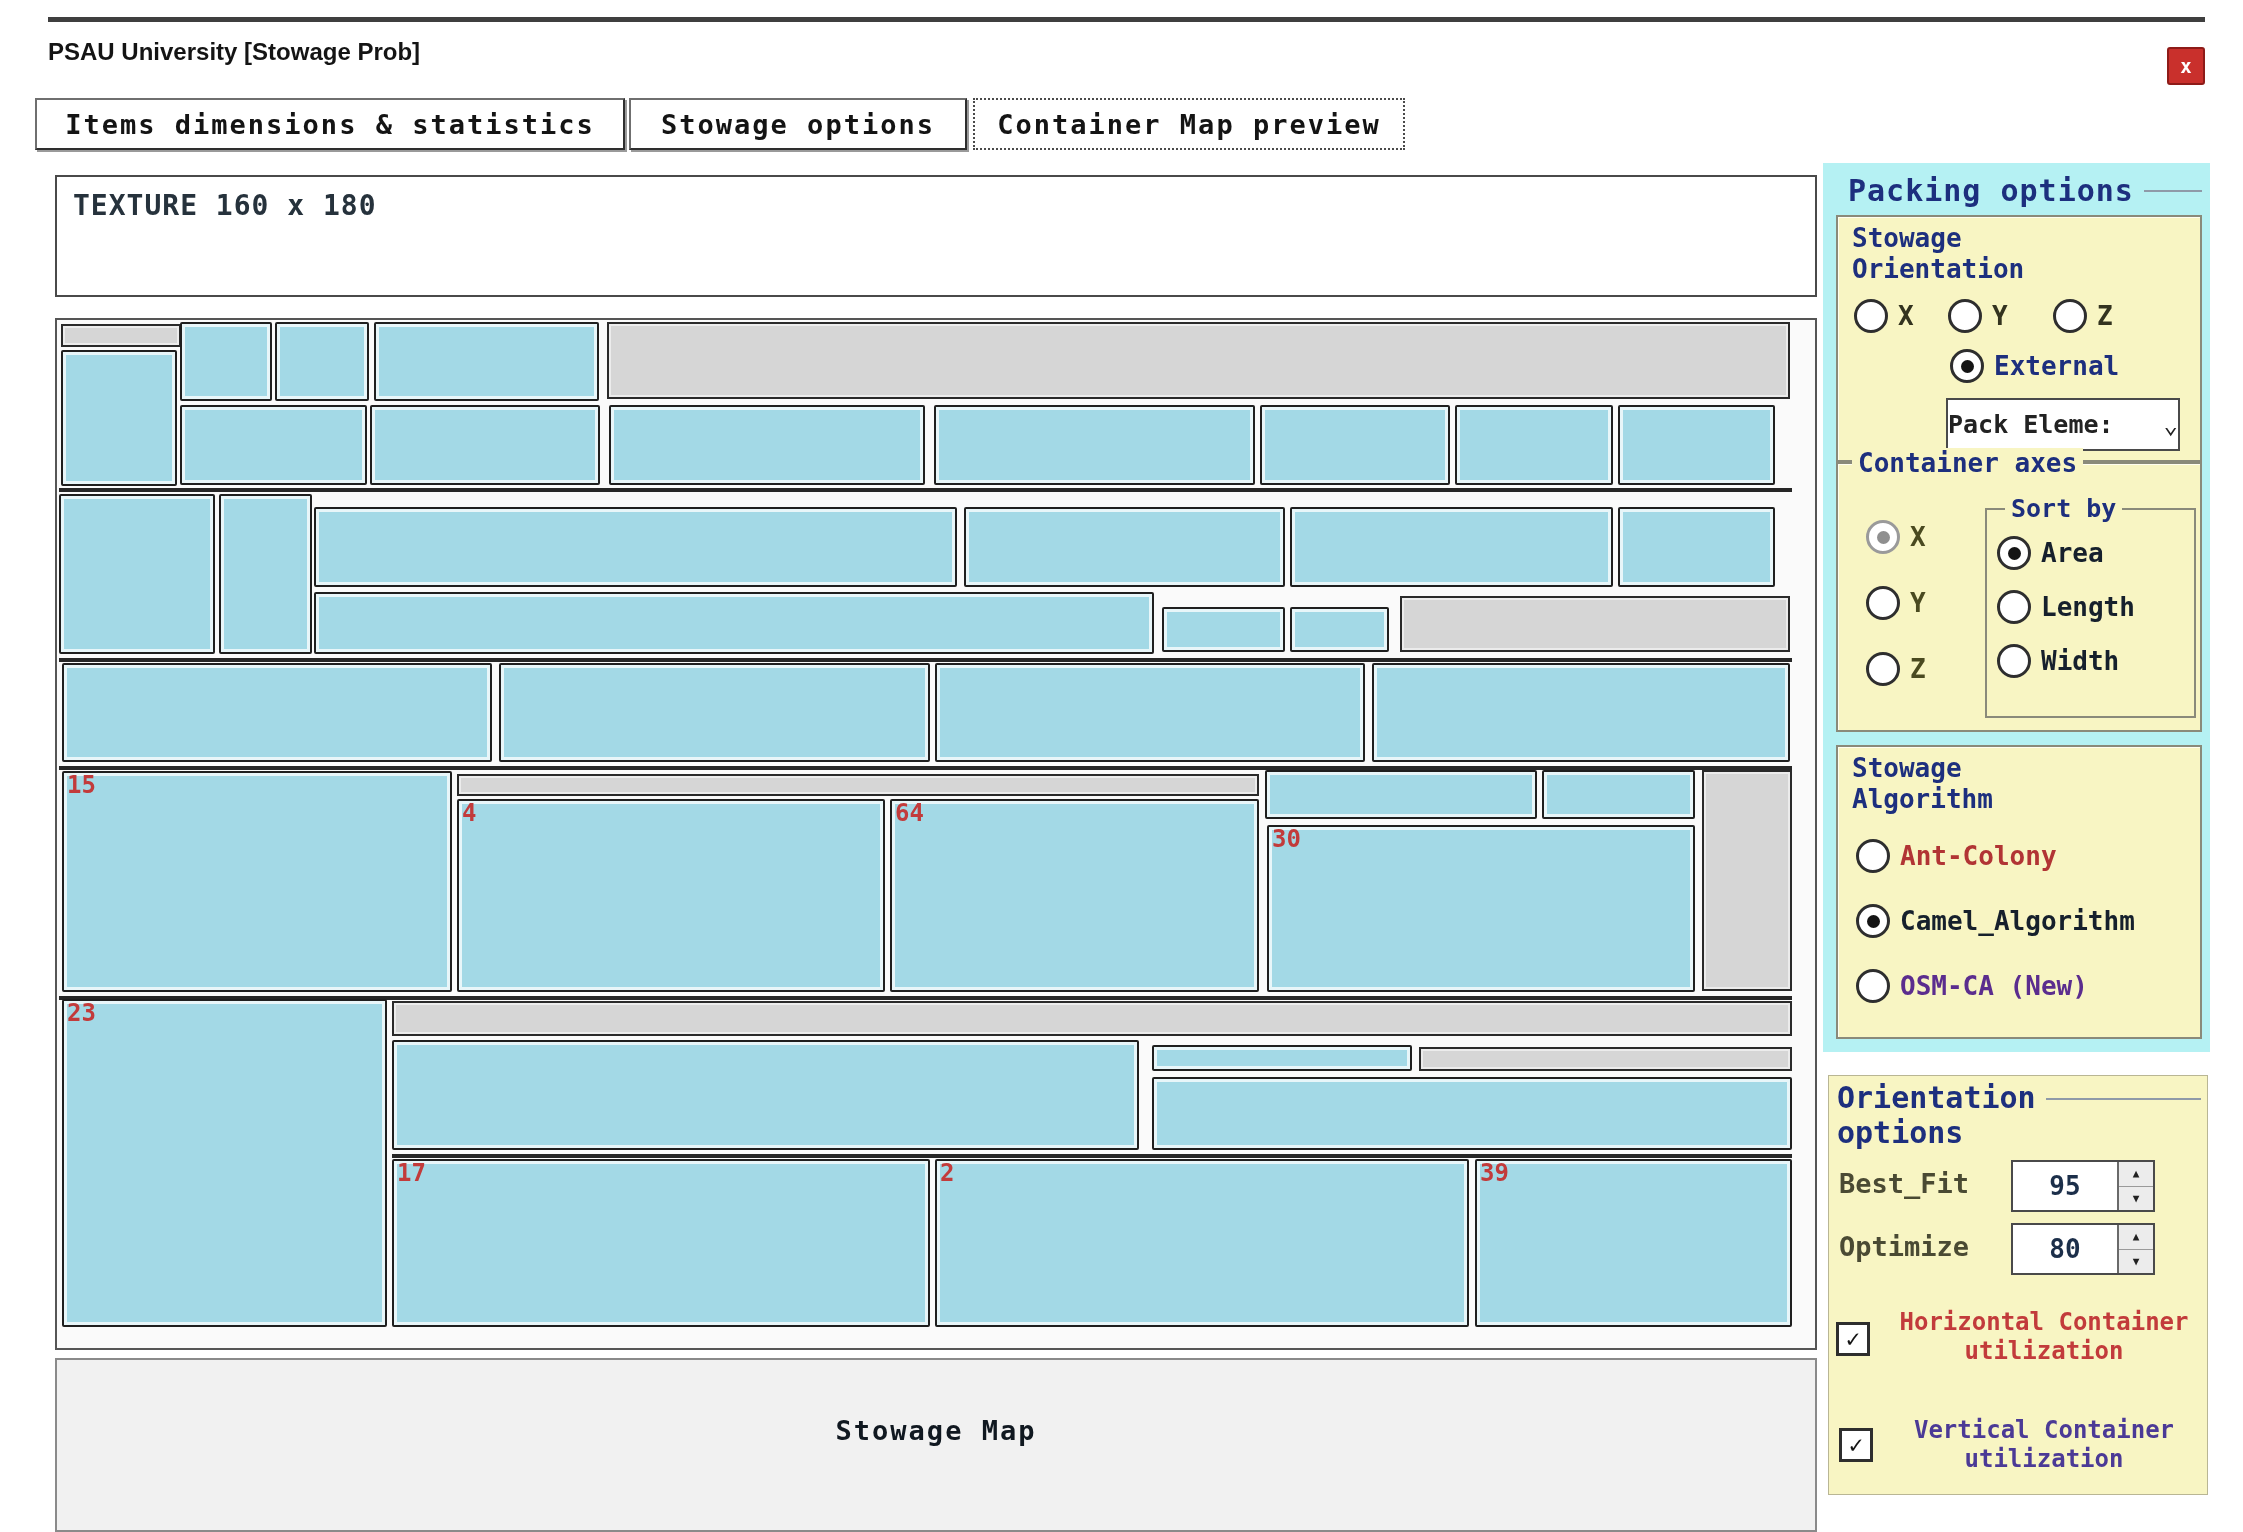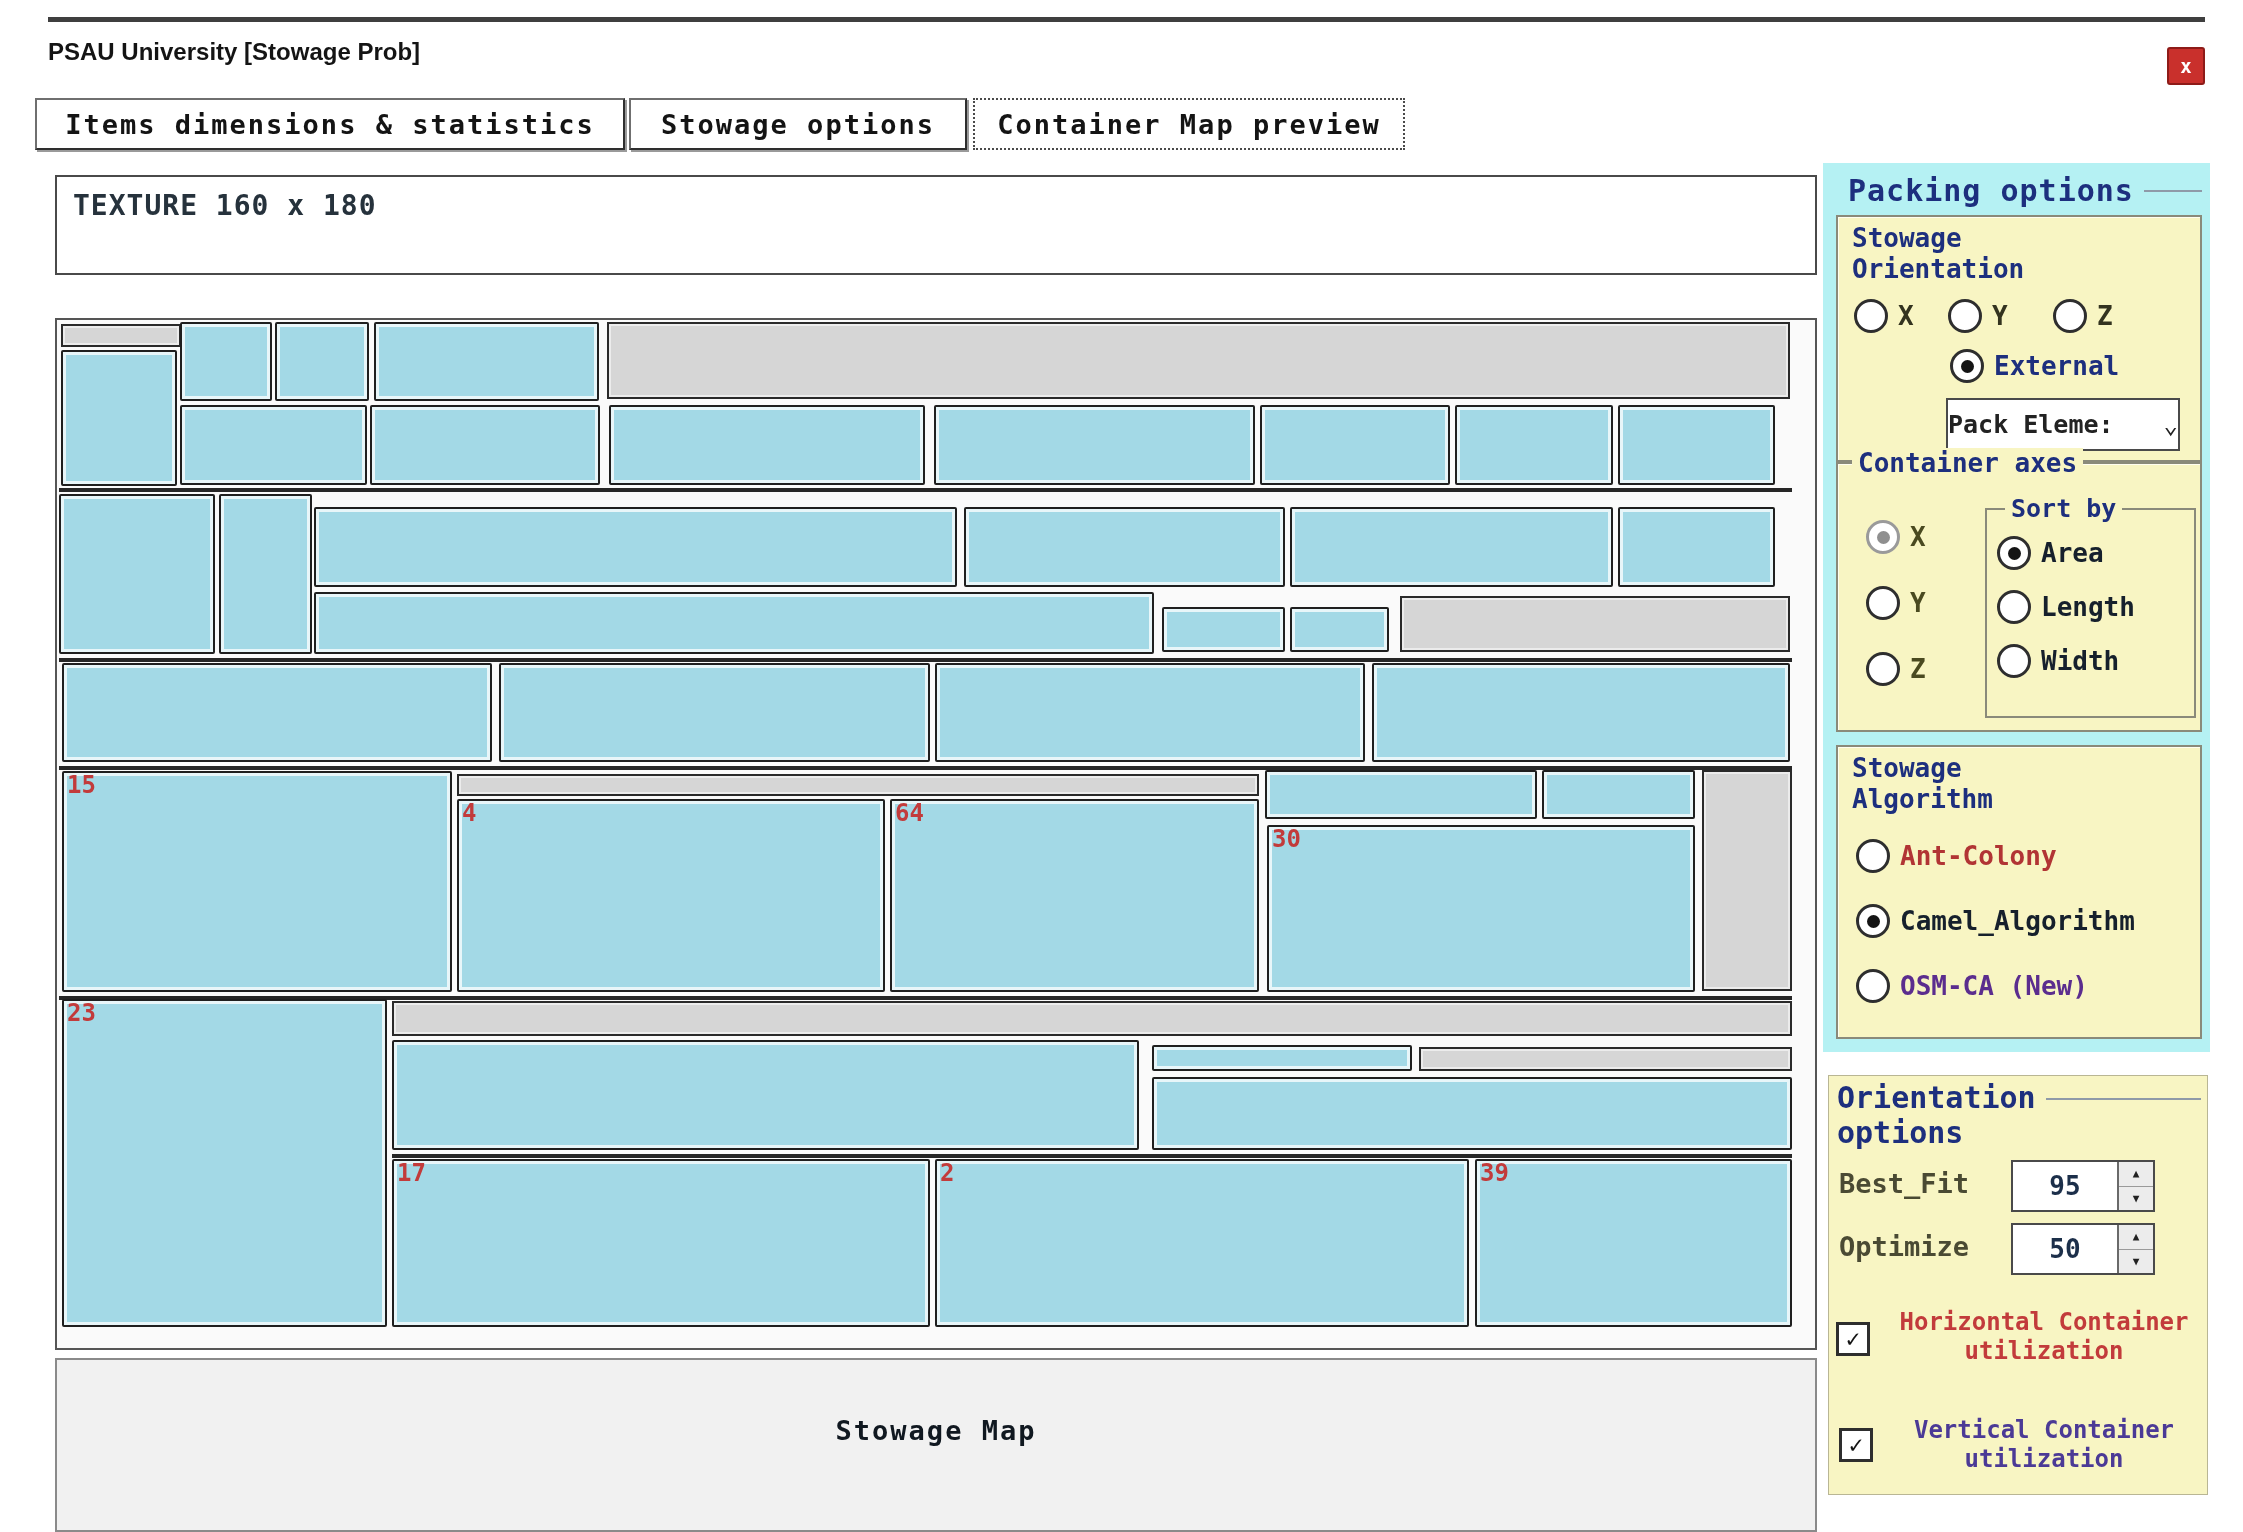--- a/index.html
+++ b/index.html
@@ -17,21 +17,21 @@
   
   .tab{top:98px;height:52px;background:#ffffff;border:2px solid #6f6f6f;border-right-color:#2e2e2e;
        border-bottom-color:#2e2e2e;box-shadow:2px 2px 0 #9a9a9a;
        display:flex;align-items:center;justify-content:center;
        font:bold 27px "DejaVu Sans Mono",monospace;color:#141414;letter-spacing:2px;cursor:pointer;}
   #tab-1{left:35px;width:590px;}
   #tab-2{left:629px;width:338px;}
   #tab-3{left:973px;width:432px;border:2px dotted #4a4a4a;box-shadow:none;}
 
   
-  #texture-box{left:55px;top:175px;width:1762px;height:100px;background:#fff;border:2px solid #4a4a4a;padding-left:40px;}
+  #texture-box{left:55px;top:175px;width:1762px;height:122px;background:#fff;border:2px solid #4a4a4a;padding-left:40px;}
   #texture-label{left:16px;top:12px;font:bold 28px "DejaVu Sans Mono",monospace;color:#26323c;letter-spacing:1px;}
 
   
   #map-frame{left:55px;top:318px;width:1762px;height:1032px;background:#fafafa;border:2px solid #555;}
   #map-canvas{position:absolute;left:2px;top:2px;width:1754px;height:1024px;}
   .rect{position:absolute;box-sizing:border-box;}
   .rect.blue{background:var(--item-blue);border:2px solid #1f1f1f;border-radius:2px;
              box-shadow:inset 0 0 0 3px rgba(255,255,255,.75);}
   .rect.gray{background:var(--item-gray);border:2px solid #2a2a2a;
              box-shadow:inset 0 0 0 2px rgba(255,255,255,.55);}
@@ -310,21 +310,21 @@
   <div class="fieldlabel" style="left:10px;top:92px;">Best_Fit</div>
   <div class="spin" style="left:182px;top:84px;">
     <span class="spin-val">95</span>
     <span class="spin-btns">
       <span class="up">▲</span>
       <span class="dn">▼</span>
     </span>
   </div>
   <div class="fieldlabel" style="left:10px;top:155px;">Optimize</div>
   <div class="spin" style="left:182px;top:147px;">
-    <span class="spin-val">50</span>
+    <span class="spin-val">80</span>
     <span class="spin-btns">
       <span class="up">▲</span>
       <span class="dn">▼</span>
     </span>
   </div>
 
   <span class="cb" style="left:7px;top:246px;">✓</span>
   <div class="cbtext" style="left:56px;top:232px;width:318px;color:#c23b3b;">
     <div>Horizontal Container</div>
     <div>utilization</div>

